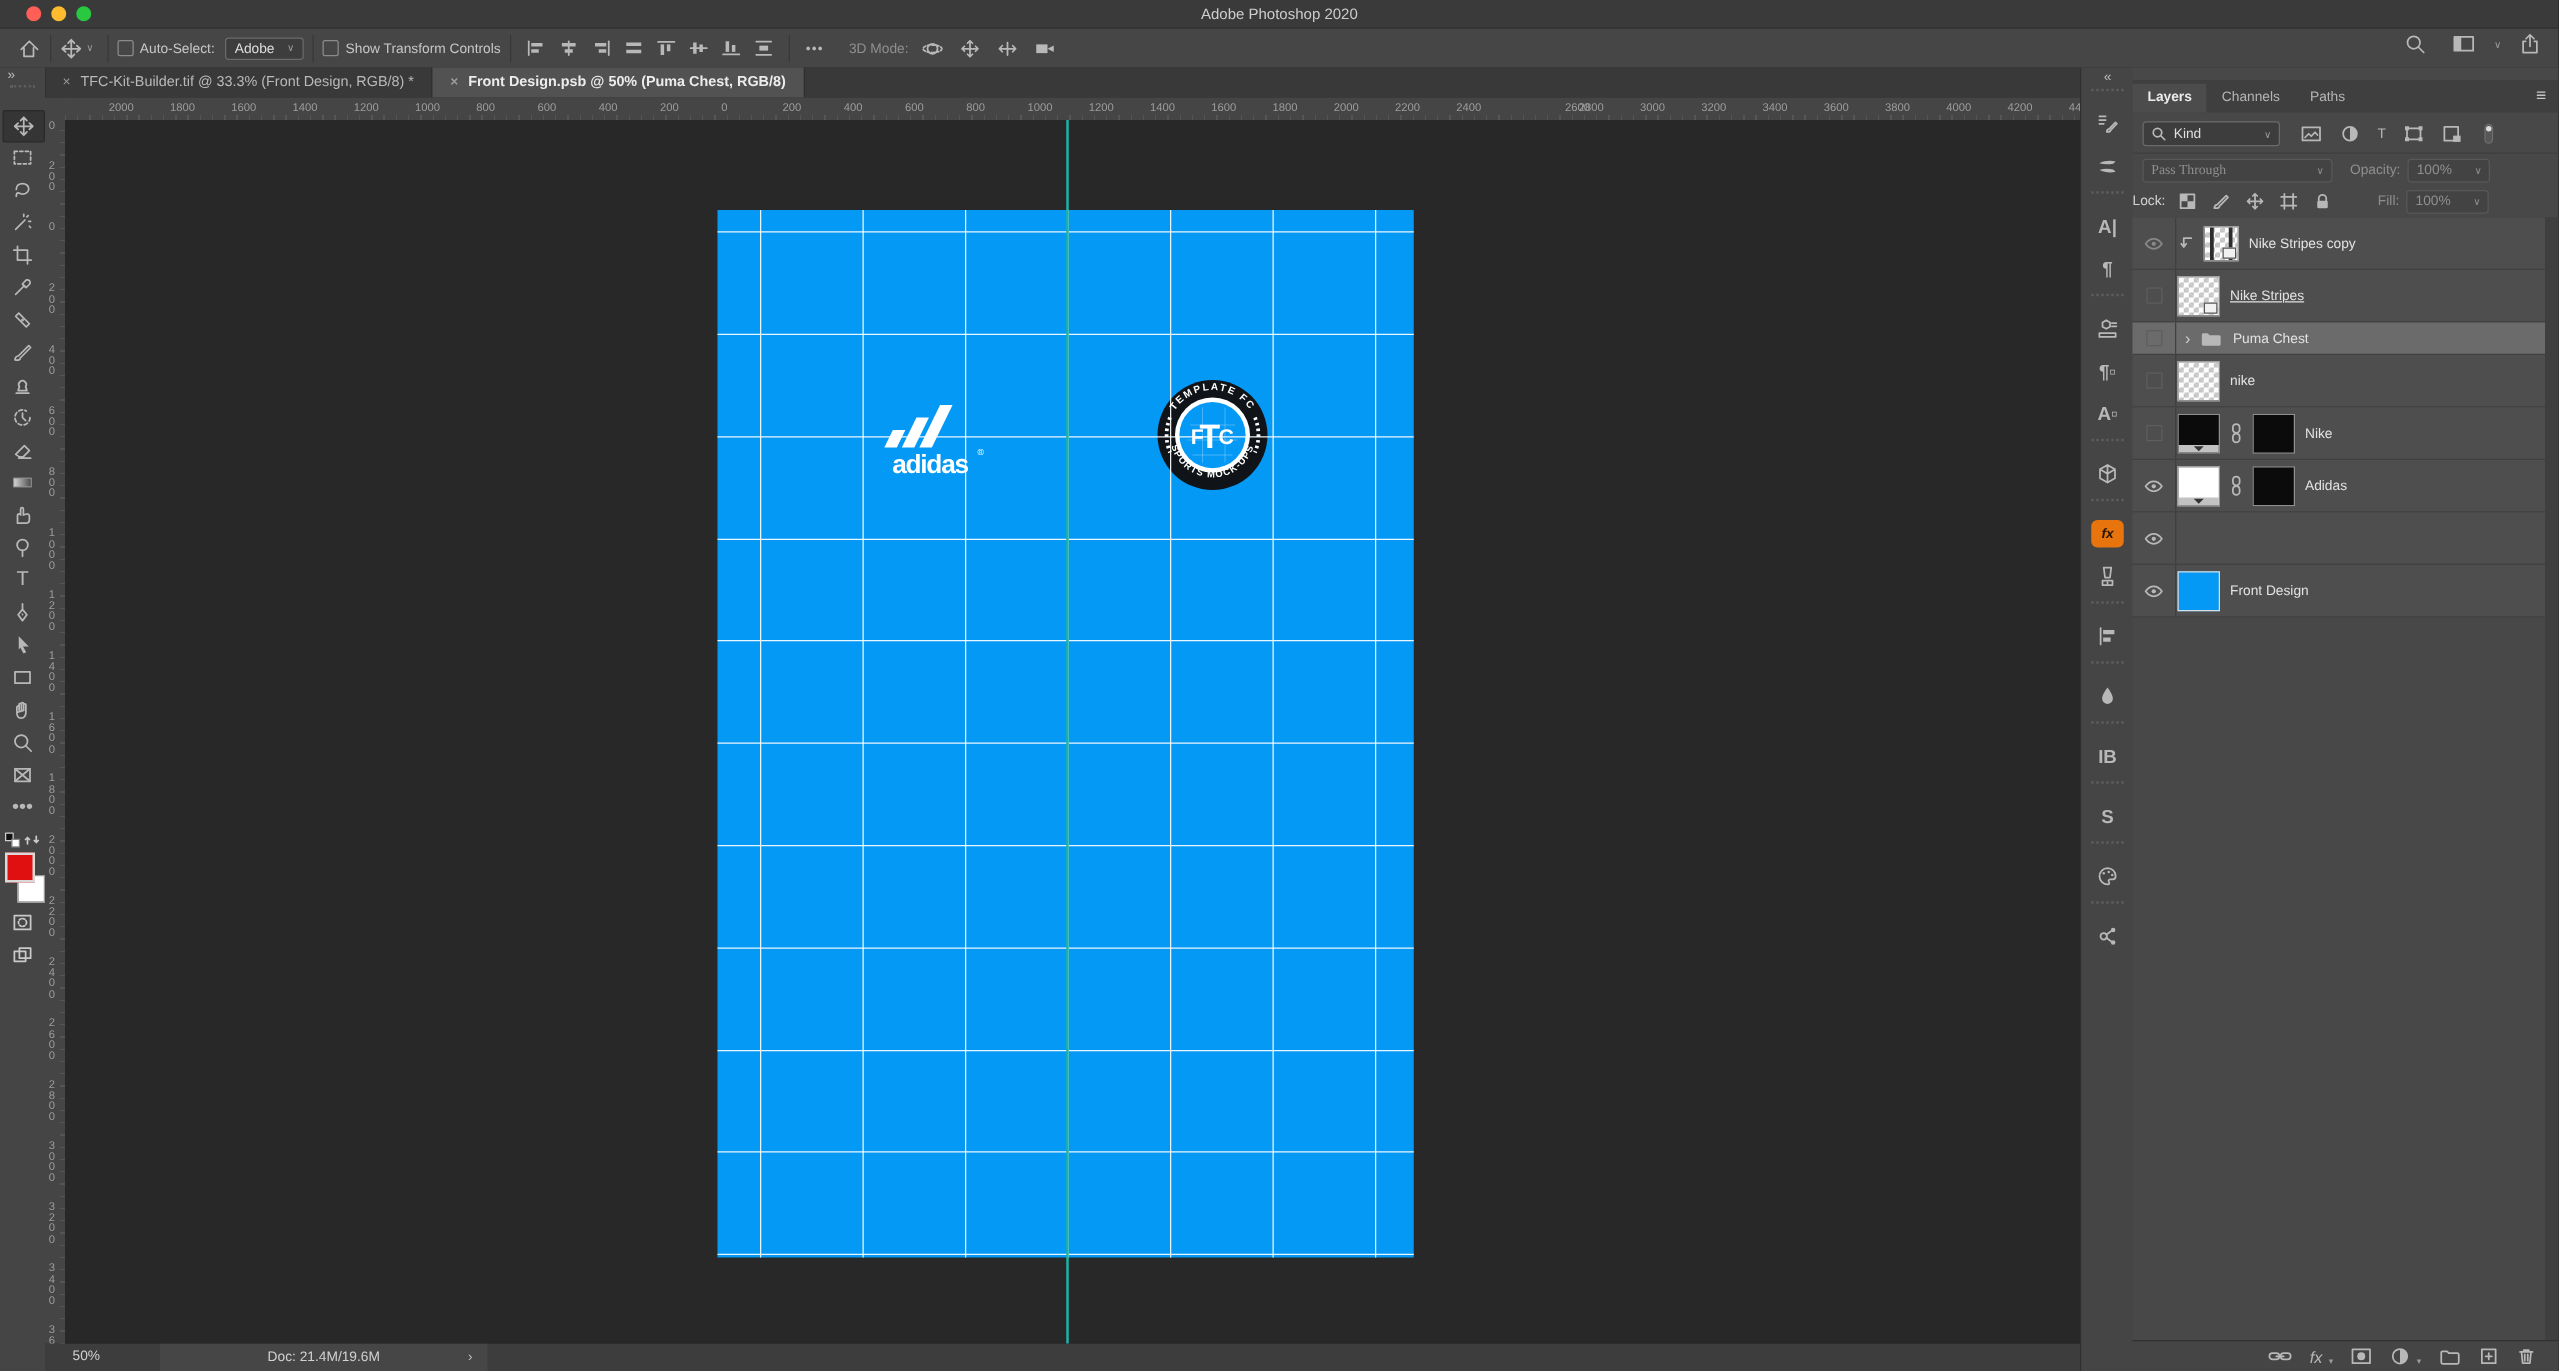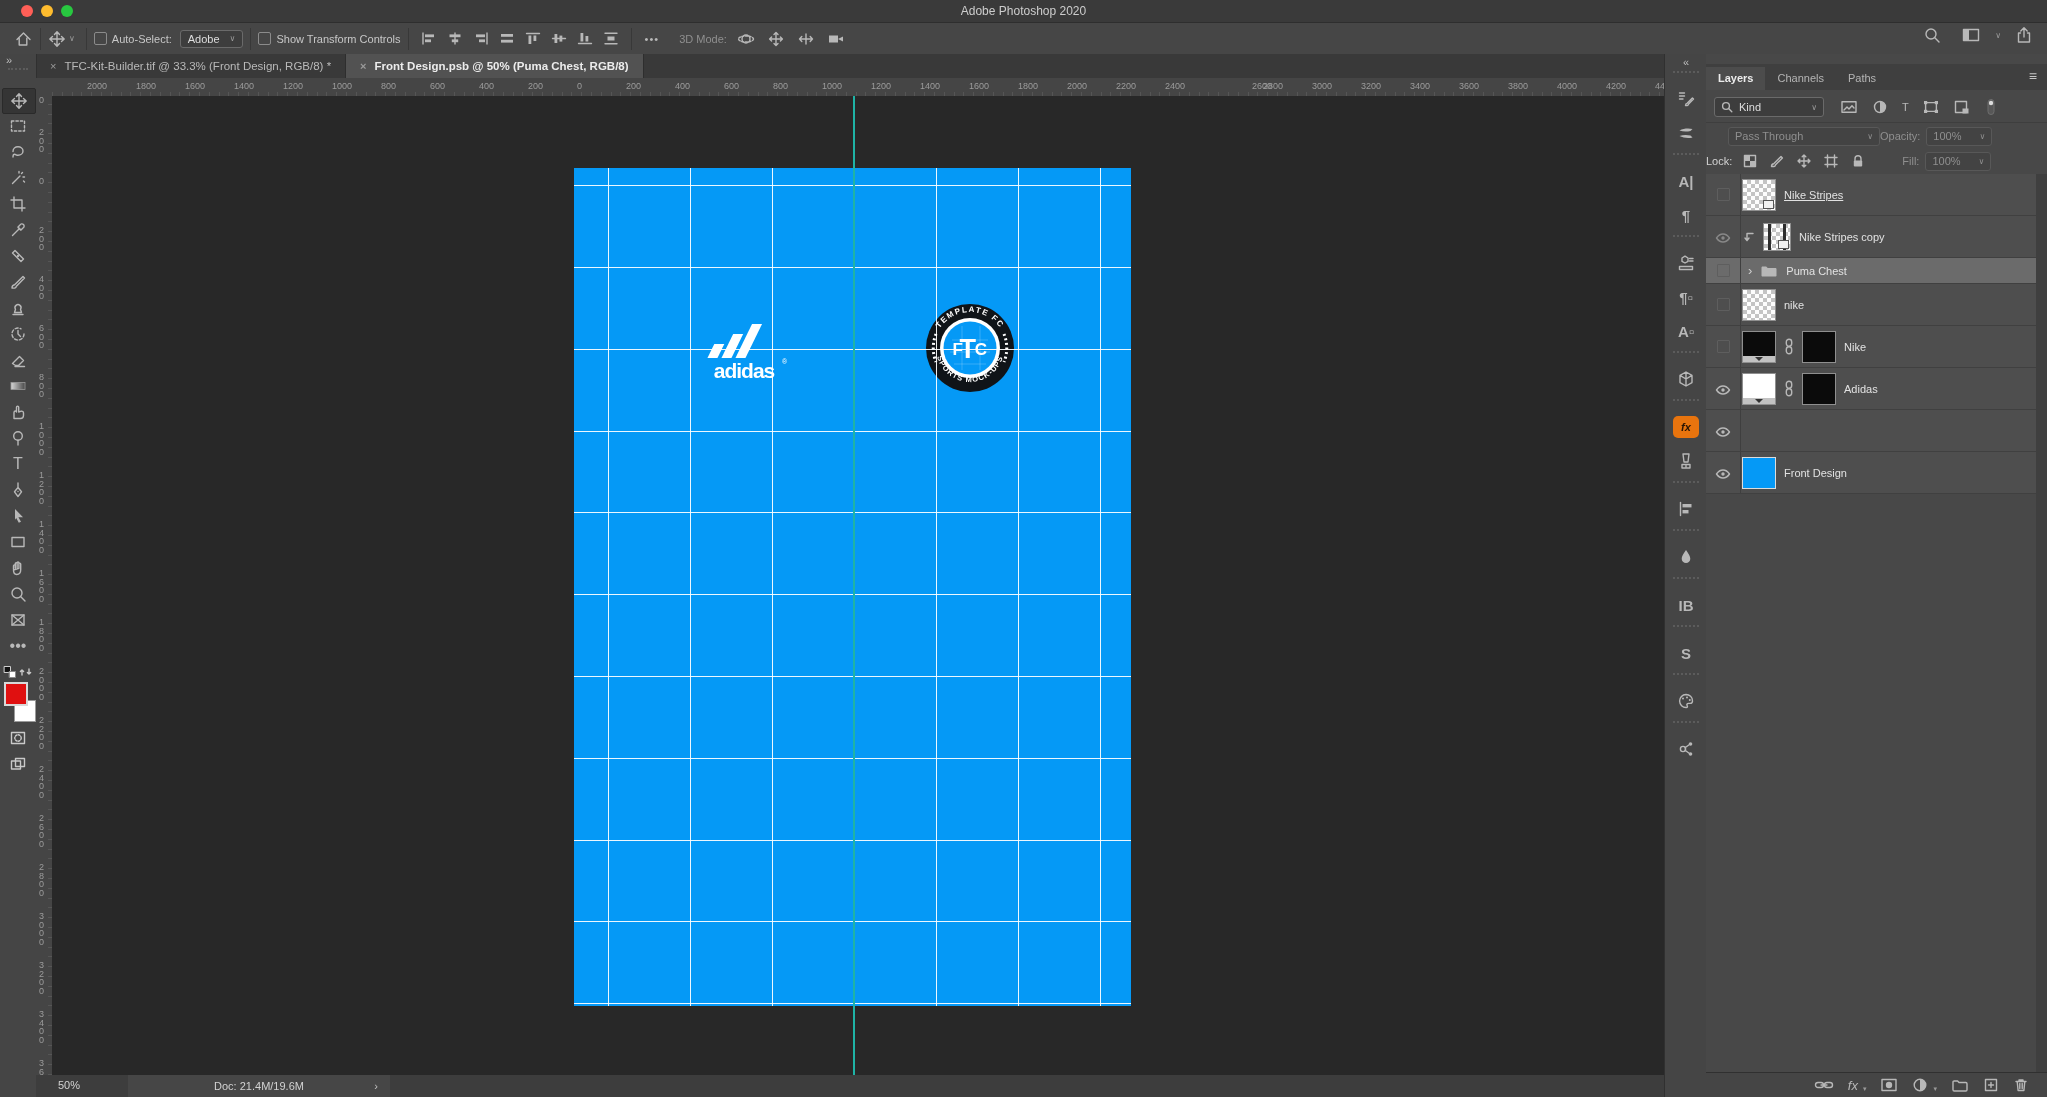--- a/index.html
+++ b/index.html
@@ -740,25 +740,25 @@
           </span>
           <span class="ick">
             <svg width="14" height="18" viewBox="0 0 14 18" fill="none" stroke="currentColor" stroke-width="1.4" stroke-linecap="round" stroke-linejoin="round">
               <rect x="4" y="1.5" width="6" height="15" rx="3" fill="#575757" stroke="#6e6e6e" stroke-width="1"></rect>
               <circle cx="7" cy="5" r="2.2" fill="#dcdcdc" stroke="none"></circle>
             </svg>
           </span>
         </div>
     </div>
     <div id="blendrow">
-      <div class="graybox" style="margin-left:22px;width:138px;">
+      <div class="graybox" style="margin-left:8px;width:138px;font-family:Liberation Serif, serif;">
         <span>Pass Through</span>
         <span style="font-size:8px;">∨</span>
       </div>
-      <span class="dim" style="margin-left:0;">Opacity:</span>
+      <span class="dim" style="margin-left:14px;">Opacity:</span>
       <div class="graybox" style="margin-left:6px;width:52px;">
         <span>100%</span>
         <span style="font-size:8px;">∨</span>
       </div>
     </div>
     <div id="lockrow">
       <span style="margin-left:0;">Lock:</span>
       <div id="lockicons">
           <span class="ick">
             <svg width="16" height="16" viewBox="0 0 16 16" fill="none" stroke="currentColor" stroke-width="1.4" stroke-linecap="round" stroke-linejoin="round">
@@ -789,31 +789,20 @@
             </svg>
           </span>
         </div>
       <span class="dim" style="margin-left:26px;">Fill:</span>
       <div class="graybox" style="margin-left:6px;width:52px;">
         <span>100%</span>
         <span style="font-size:8px;">∨</span>
       </div>
     </div>
     <div id="layerlist">
-        <div class="lrow" style="height: 41px;">
-          <div class="viscell">
-            <span class="visbox"></span>
-          </div>
-          <div class="lcontent">
-            <div class="thumb checker">
-              <div class="t-badge"></div>
-            </div>
-            <span class="lname und">Nike Stripes</span>
-          </div>
-        </div>
         <div class="lrow" style="height: 41px;">
           <div class="viscell">
             <span style="opacity:0.55;"><span class="ick">
                 <svg width="16" height="10" viewBox="0 0 16 10" fill="none" stroke="currentColor" stroke-width="1.4" stroke-linecap="round" stroke-linejoin="round">
                   <path d="M1.5 5C3.4 2.2 6 1 8 1s4.6 1.2 6.5 4C12.6 7.8 10 9 8 9S3.4 7.8 1.5 5z"></path>
                   <circle cx="8" cy="5" r="1.7" fill="currentColor" stroke="none"></circle>
                 </svg>
               </span></span>
           </div>
           <div class="lcontent">
@@ -823,20 +812,31 @@
                 </svg>
               </span></span>
             <div class="thumb checker small">
               <div class="t-stripe" style="left:4px;"></div>
               <div class="t-stripe" style="right:4px;"></div>
               <div class="t-badge"></div>
             </div>
             <span class="lname">Nike Stripes copy</span>
           </div>
         </div>
+        <div class="lrow" style="height: 41px;">
+          <div class="viscell">
+            <span class="visbox"></span>
+          </div>
+          <div class="lcontent">
+            <div class="thumb checker">
+              <div class="t-badge"></div>
+            </div>
+            <span class="lname und">Nike Stripes</span>
+          </div>
+        </div>
         <div class="lrow sel" style="height: 25px;">
           <div class="viscell">
             <span class="visbox"></span>
           </div>
           <div class="lcontent">
             <span style="color:#cfcfcf;font-size:13px;margin-left:6px;">›</span>
             <span class="ick">
               <svg width="18" height="14" viewBox="0 0 18 14" fill="none" stroke="currentColor" stroke-width="1.4" stroke-linecap="round" stroke-linejoin="round">
                 <path d="M1.5 3.6c0-.6.5-1.1 1.1-1.1h3.6l1.5 1.6h7.7c.6 0 1.1.5 1.1 1.1v6.2c0 .6-.5 1.1-1.1 1.1H2.6c-.6 0-1.1-.5-1.1-1.1z" fill="currentColor" stroke="none"></path>
               </svg>

